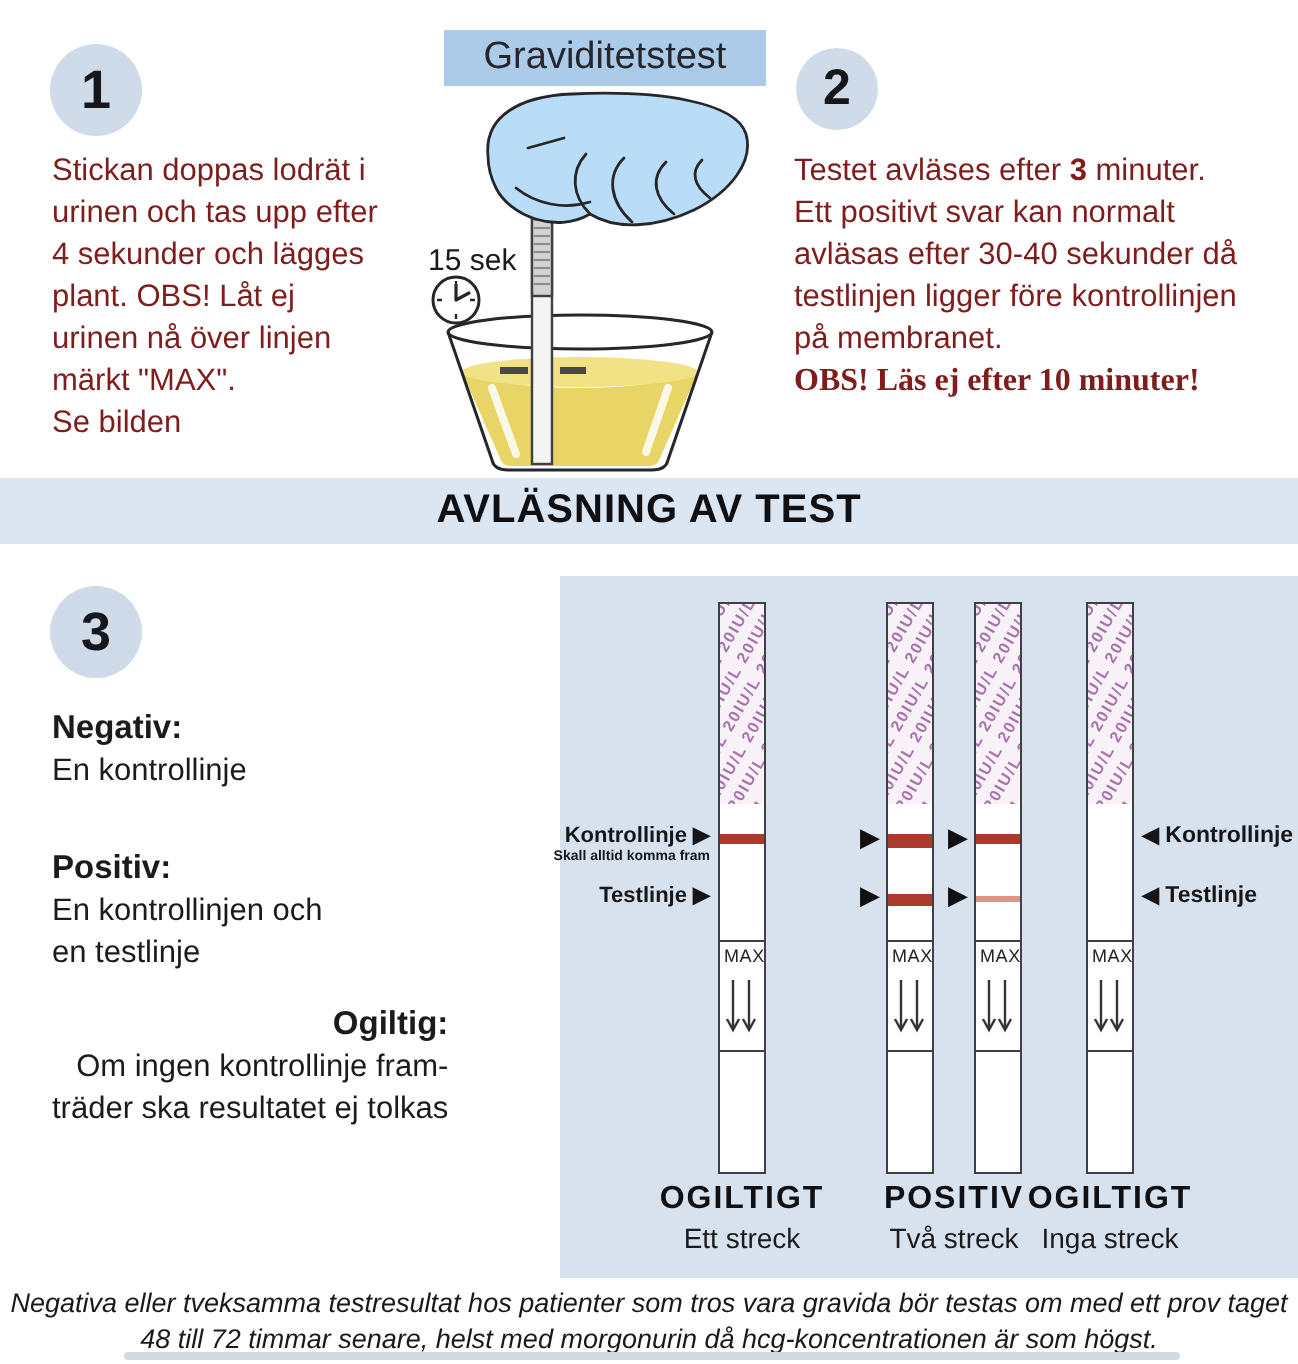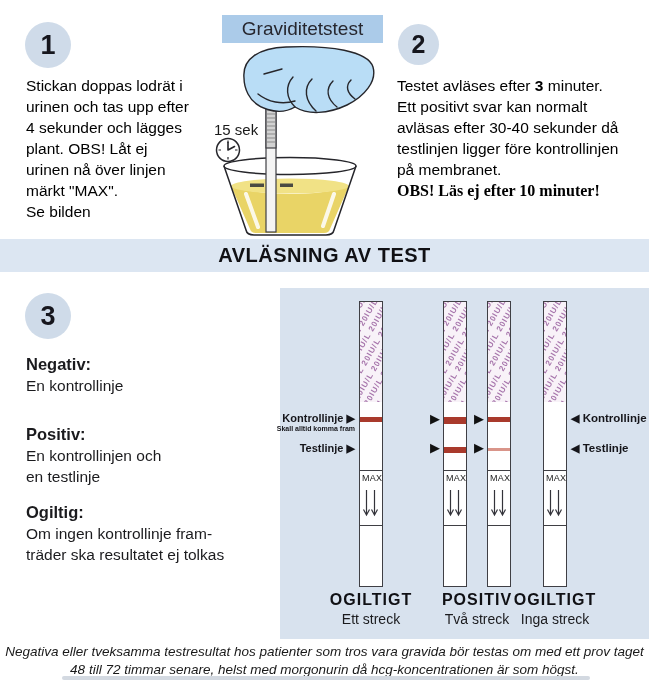--- a/index.html
+++ b/index.html
@@ -8,39 +8,39 @@
           font-family:"Liberation Sans", sans-serif; color:#1b1b1e; }
 
   
   .circle { position:absolute; border-radius:50%; background:#cfdbe9; color:#16161d;
             display:flex; align-items:center; justify-content:center; font-weight:bold; }
   .c1 { left:25px; top:22px;  width:46px; height:46px; font-size:27px; }
   .c2 { left:398px; top:24px; width:41px; height:41px; font-size:25px; }
   .c3 { left:25px; top:293px; width:46px; height:46px; font-size:27px; }
 
   
-  .tblock { position:absolute; font-size:15.5px; line-height:21px; color:#000000; }
+  .tblock { position:absolute; font-size:15.5px; line-height:21px; color:#7f1d1d; }
   .tblock div { white-space:nowrap; }
   .step1 { left:26px;  top:75px; }
   .step2 { left:397px; top:75px; }
   .warn  { font-weight:bold; font-size:16px;font-family:Liberation Serif, serif; }
 
   .banner { position:absolute; left:222px; top:15px; width:161px; height:28px;
             background:#abcbe9; display:flex; align-items:center; justify-content:center;
             font-size:19px; color:#26262e; }
 
   .illus { position:absolute; left:198px; top:44px; }
 
   .band { position:absolute; left:0; top:239px; width:649px; height:33px; background:#dce6f2;
           display:flex; align-items:center; justify-content:center;
           font-weight:bold; font-size:20px; letter-spacing:.5px; color:#101014; }
 
   .s3block { position:absolute; left:26px; font-size:15.5px; line-height:21px; }
   .s3block .lbl { font-weight:bold; font-size:16.5px; }
-  .b-neg { top:354px; } .b-pos { top:424px; } .b-ogi { top:502px; }
+  .b-neg { top:354px; } .b-pos { top:424px; } .b-ogi { top:502px;text-align:right; }
 
   
   .panel { position:absolute; left:280px; top:288px; width:369px; height:351px; background:#d8e2ee; }
 
   .strip { position:absolute; top:13px; width:24px; height:286px; background:#fff;
            border:1.5px solid #3f3f44; display:flex; flex-direction:column; }
   .s1 { left:79px; } .s2 { left:163px; } .s3 { left:207px; } .s4 { left:263px; }
 
   .wm { height:100px; position:relative; overflow:hidden; background:#f8f2f8; }
   .wm-in { position:absolute; left:50%; top:50%; width:250px;

